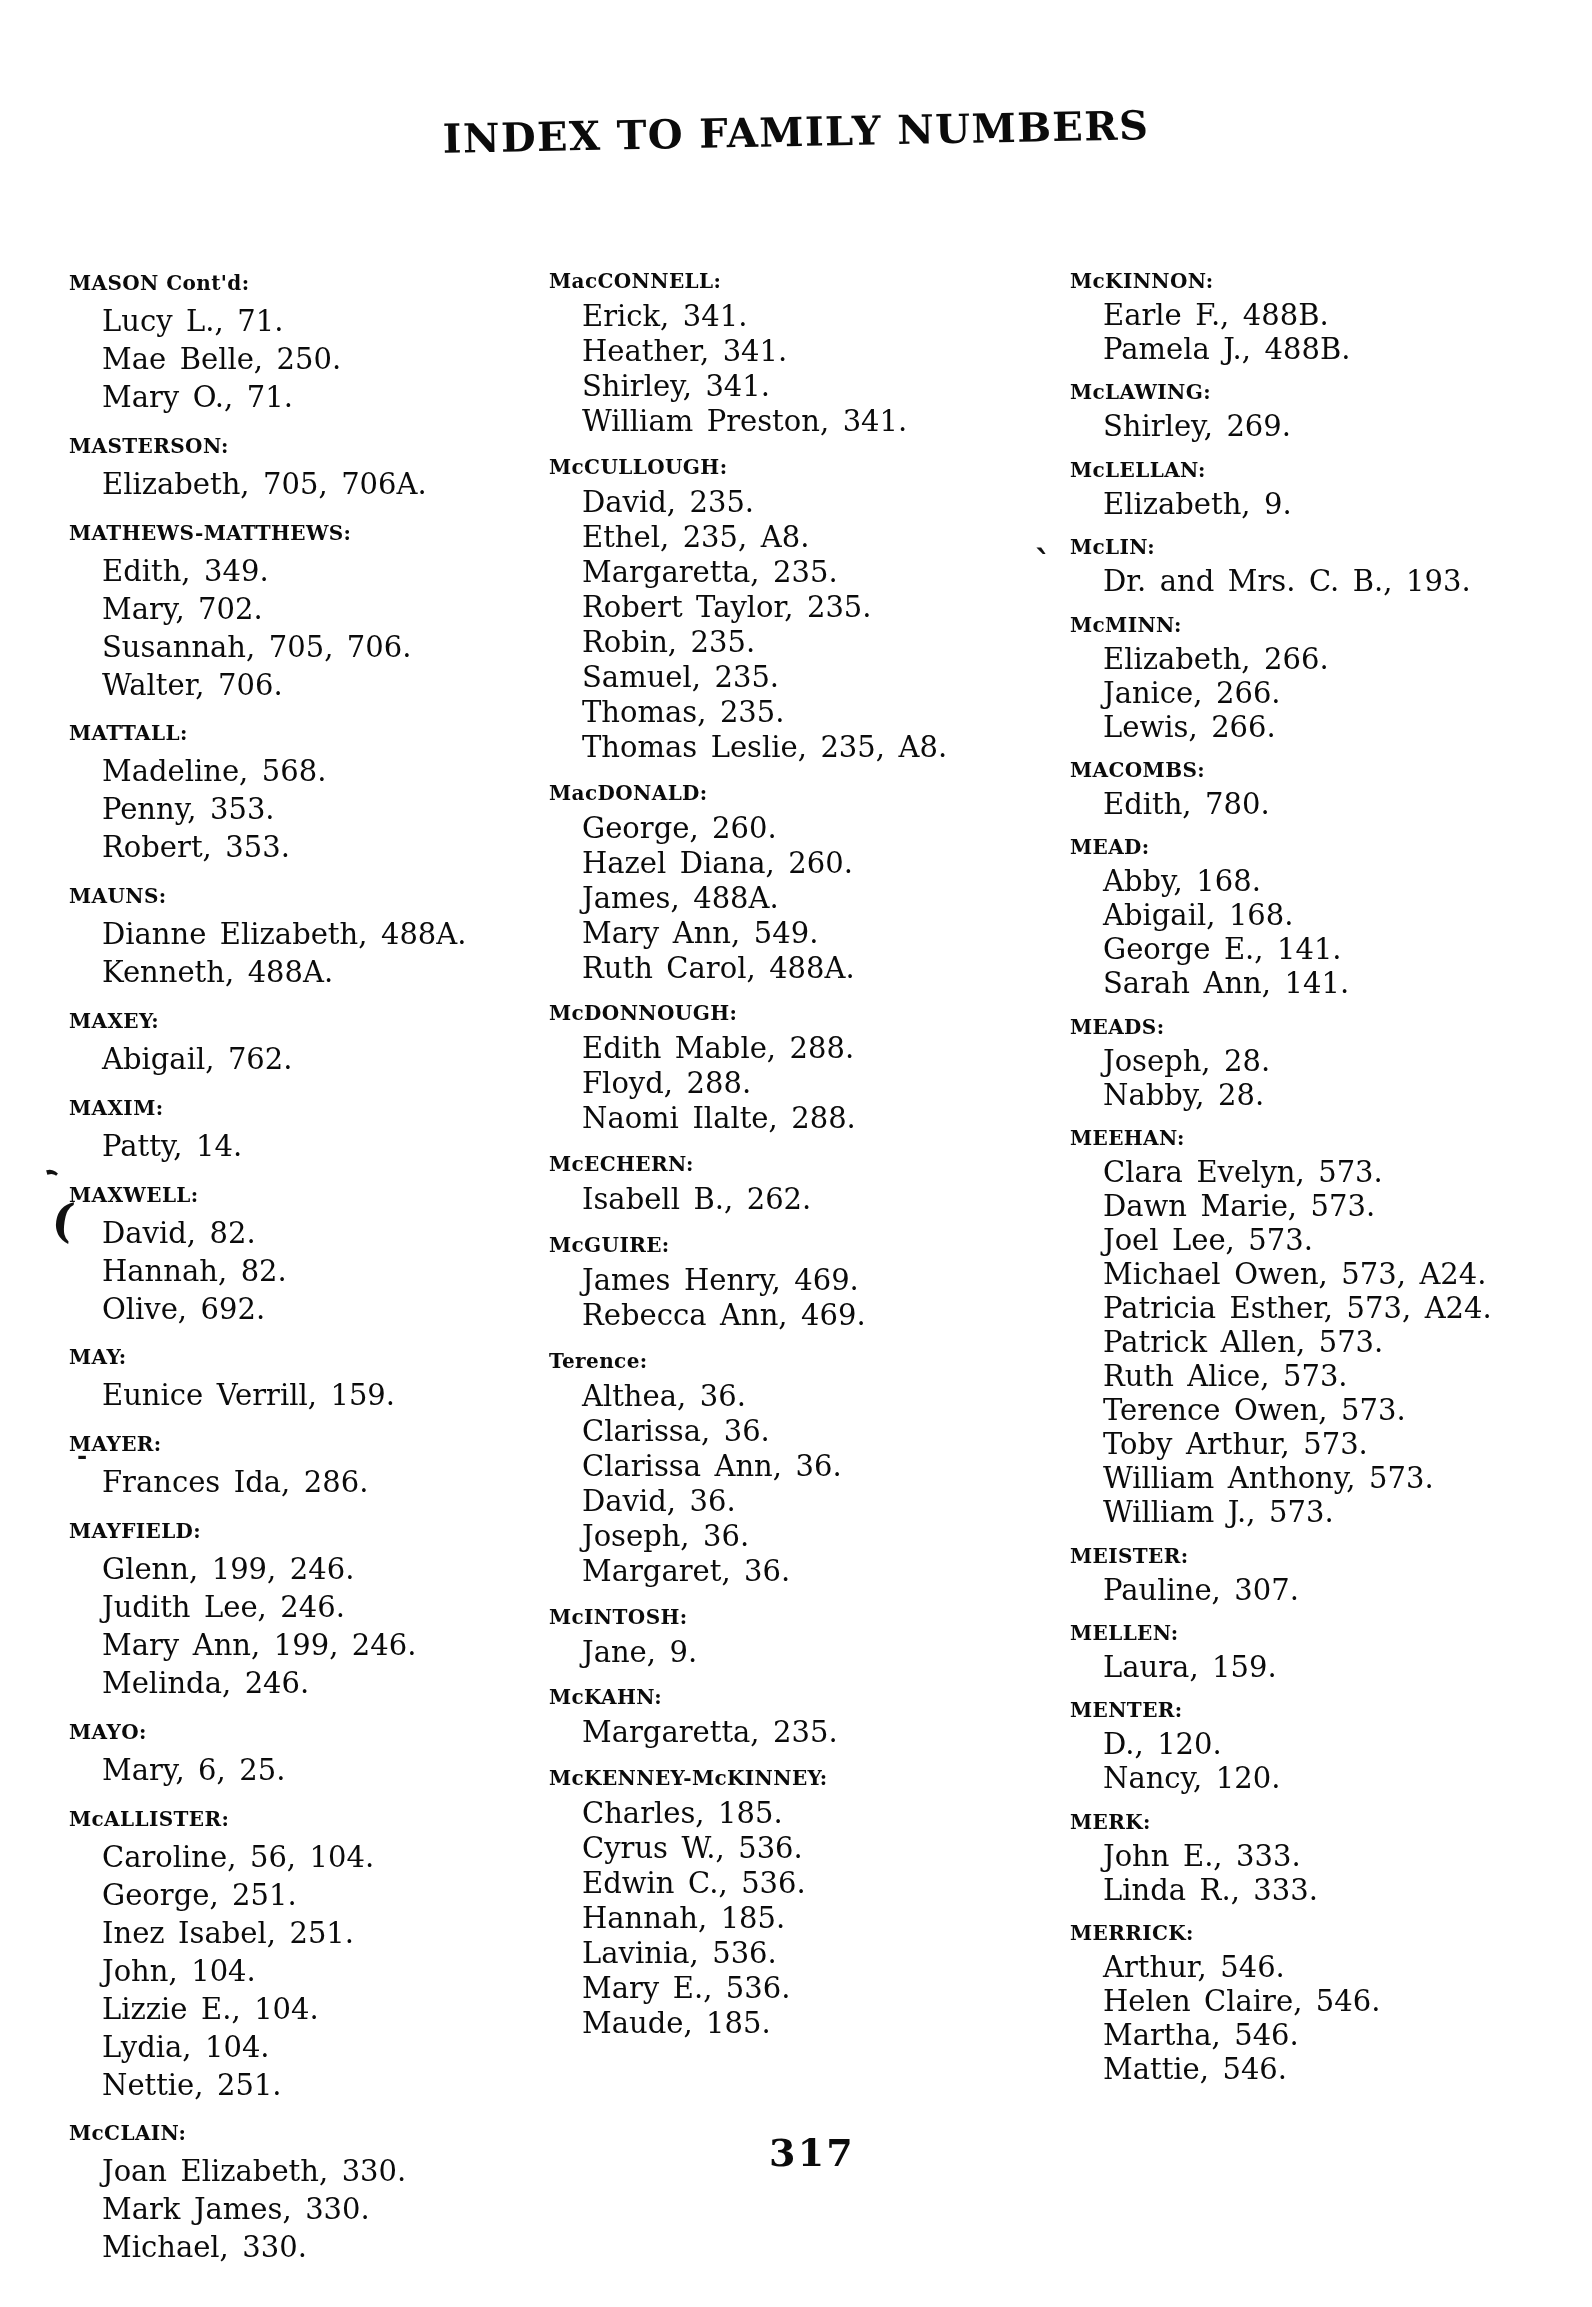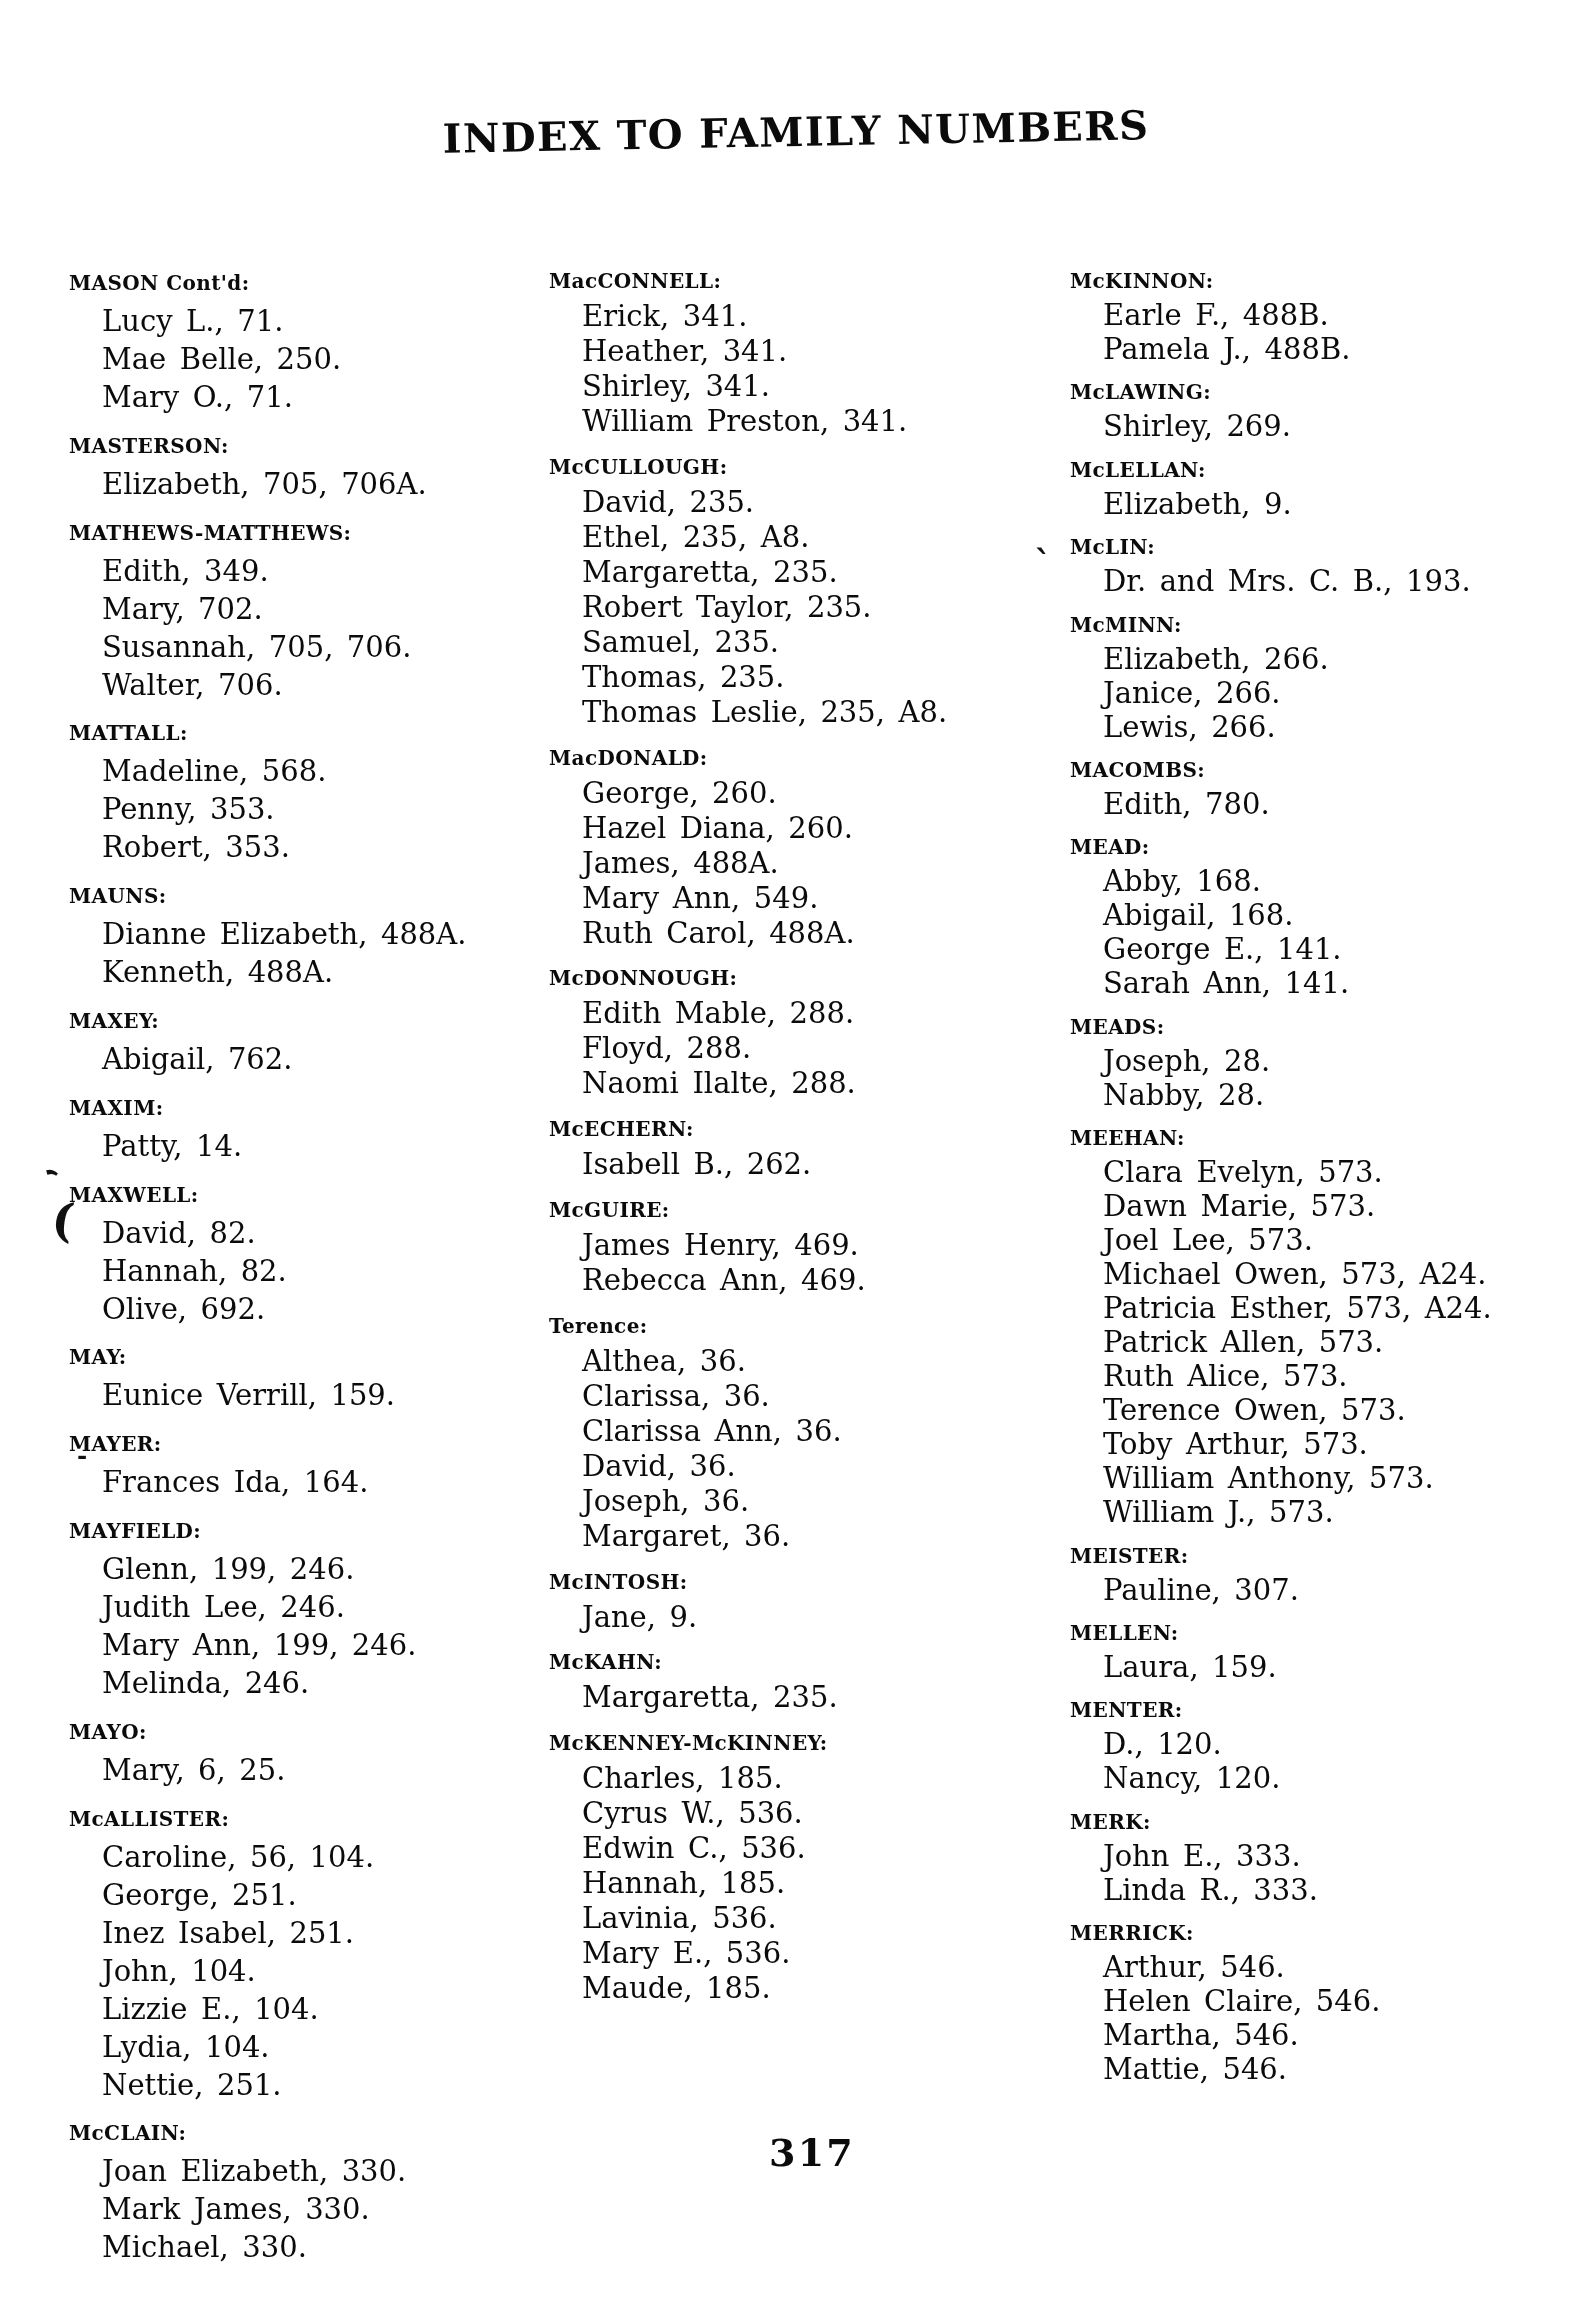--- a/index.html
+++ b/index.html
@@ -107,21 +107,21 @@
         <p class="entry">David, 82.</p>
         <p class="entry">Hannah, 82.</p>
         <p class="entry">Olive, 692.</p>
       </section>
       <section class="group">
         <h3 class="family">MAY:</h3>
         <p class="entry">Eunice Verrill, 159.</p>
       </section>
       <section class="group">
         <h3 class="family">MAYER:</h3>
-        <p class="entry">Frances Ida, 164.</p>
+        <p class="entry">Frances Ida, 286.</p>
       </section>
       <section class="group">
         <h3 class="family">MAYFIELD:</h3>
         <p class="entry">Glenn, 199, 246.</p>
         <p class="entry">Judith Lee, 246.</p>
         <p class="entry">Mary Ann, 199, 246.</p>
         <p class="entry">Melinda, 246.</p>
       </section>
       <section class="group">
         <h3 class="family">MAYO:</h3>
@@ -151,20 +151,21 @@
         <p class="entry">Heather, 341.</p>
         <p class="entry">Shirley, 341.</p>
         <p class="entry">William Preston, 341.</p>
       </section>
       <section class="group">
         <h3 class="family">McCULLOUGH:</h3>
         <p class="entry">David, 235.</p>
         <p class="entry">Ethel, 235, A8.</p>
         <p class="entry">Margaretta, 235.</p>
         <p class="entry">Robert Taylor, 235.</p>
+        <p class="entry">Robin, 235.</p>
         <p class="entry">Samuel, 235.</p>
         <p class="entry">Thomas, 235.</p>
         <p class="entry">Thomas Leslie, 235, A8.</p>
       </section>
       <section class="group">
         <h3 class="family">MacDONALD:</h3>
         <p class="entry">George, 260.</p>
         <p class="entry">Hazel Diana, 260.</p>
         <p class="entry">James, 488A.</p>
         <p class="entry">Mary Ann, 549.</p>

